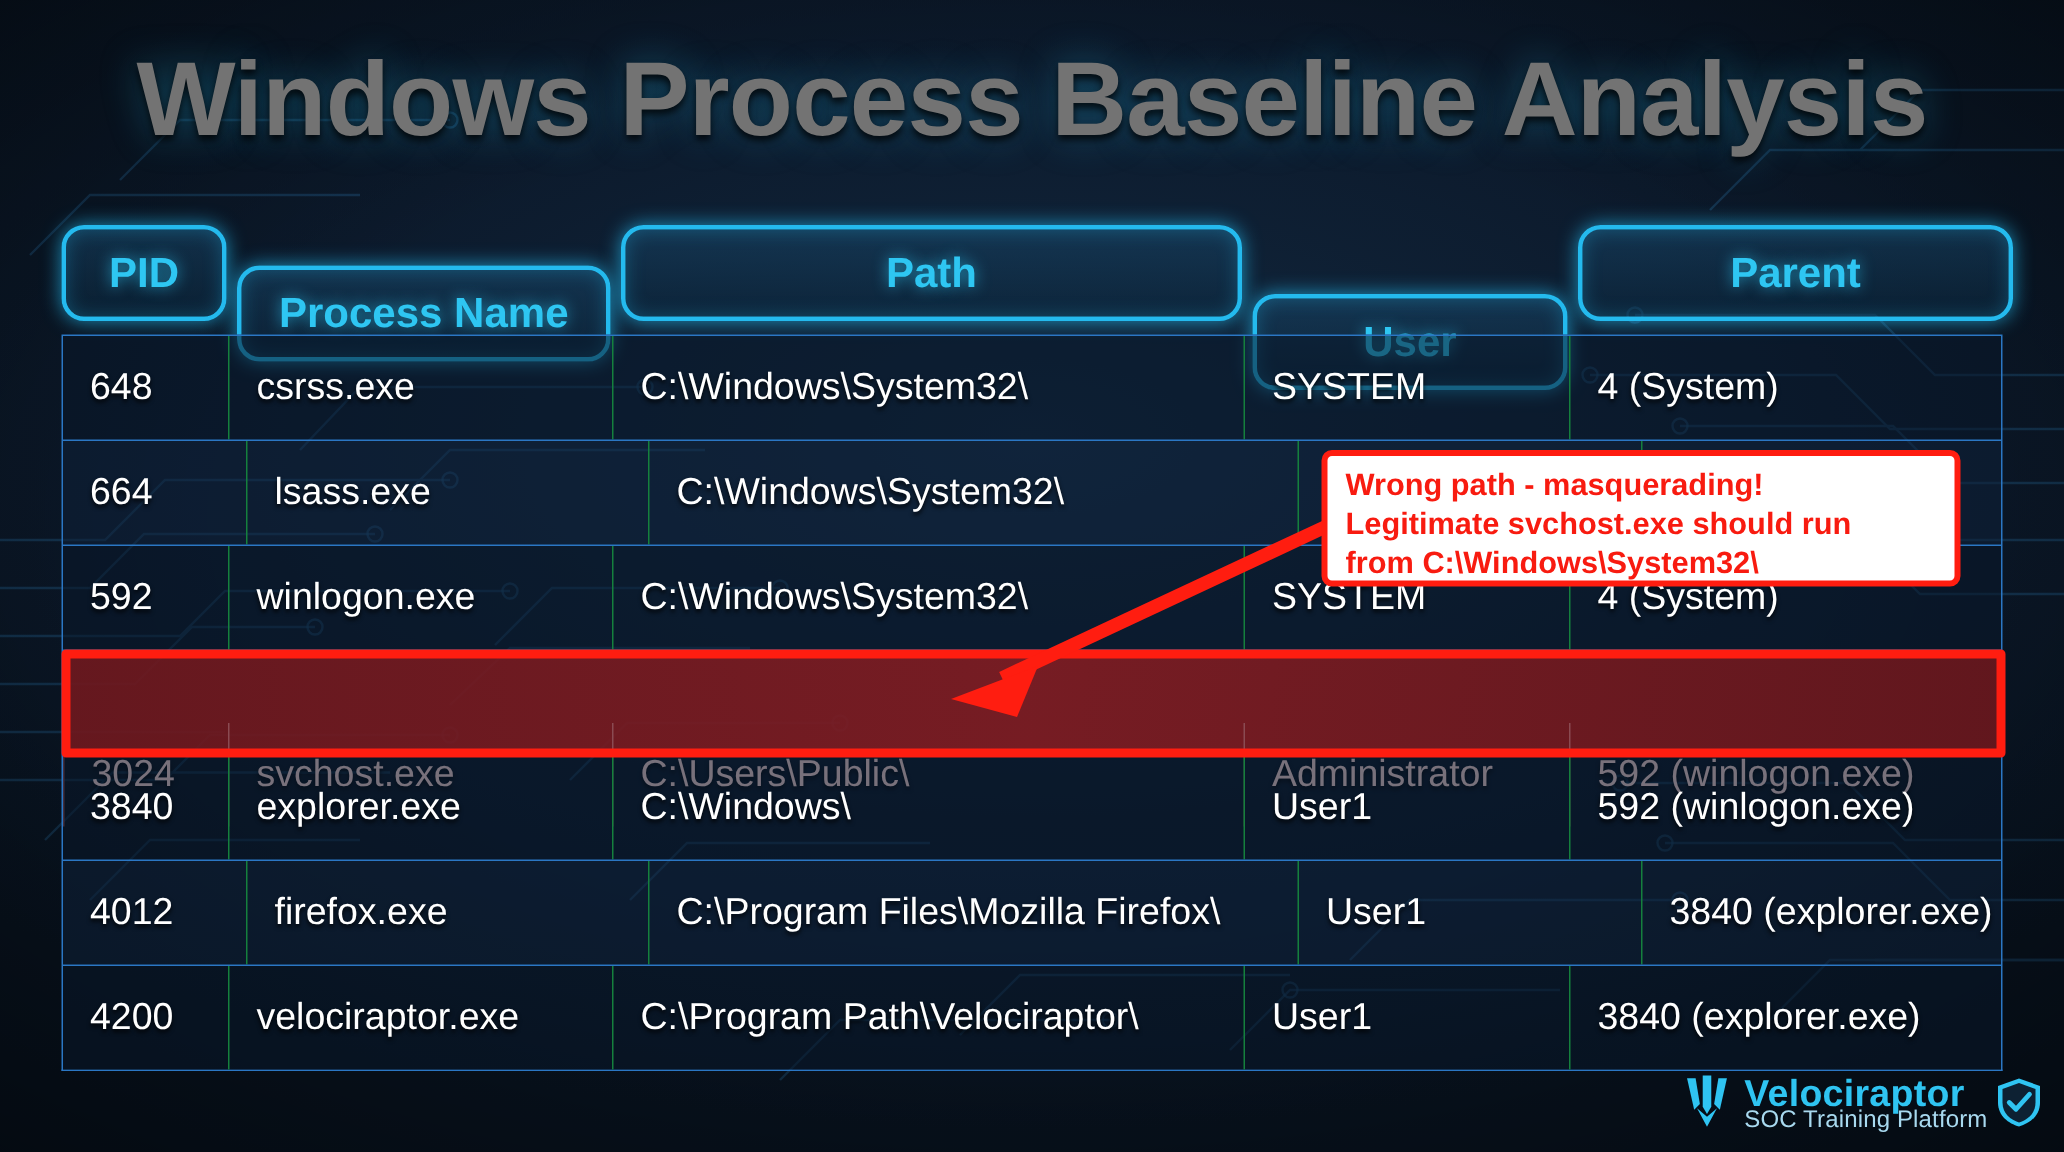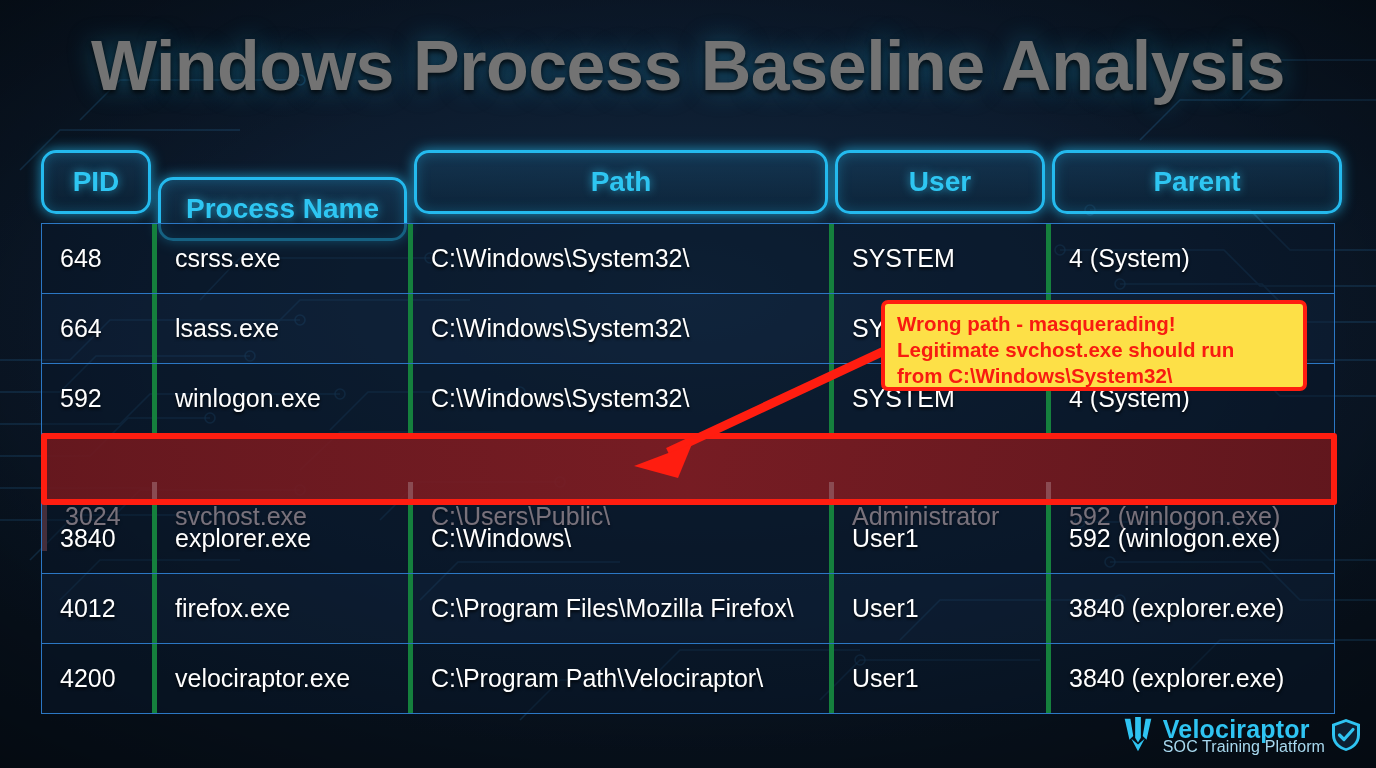--- a/index.html
+++ b/index.html
@@ -59,44 +59,44 @@
     text-shadow:0 0 10px rgba(46,198,242,.7);
     margin-right:7px;
   }
   .hcell:last-child { margin-right:16px; }
 
   
   #body-rows { border:1px solid #2b77c4; border-top:none; }
   .drow { height:70px; border-top:1px solid #2b77c4; position:relative; }
   .drow:first-child { border-top:1px solid #2b77c4;text-align:center; }
   .drow.odd  { background: rgba(10,24,42,.55); }
-  .drow.even { background: rgba(14,33,56,.55); }
+  .drow.even { background: rgba(14,33,56,.55); gap: 12px; }
   .dcell {
     height:100%;
     display:flex; align-items:center;
     padding-left:18px;
     color:#ffffff;
     font-size:25px;
     text-shadow:0 2px 3px rgba(0,0,0,.85);
-    border-left:5px solid #15803d;
+    border-left:1px solid #15803d;
     overflow:hidden; white-space:nowrap;
   }
   .dcell:first-child { border-left:none; }
 
   
   .c-pid    { width:110px; flex:0 0 110px; }
   .c-name   { width:256px; flex:0 0 256px; }
   .c-path   { width:421px; flex:0 0 421px; }
   .c-user   { width:217px; flex:0 0 217px; }
   .c-parent { width:290px; flex:0 0 290px; }
   
   #header-row .c-pid    { width:110px; flex:0 0 110px; }
   #header-row .c-name   { width:249px; flex:0 0 249px;margin-top:27px; }
   #header-row .c-path   { width:414px; flex:0 0 414px; }
-  #header-row .c-user   { width:210px; flex:0 0 210px; }
+  #header-row .c-user   { width:210px; flex:0 0 210px;margin-top:46px; }
   #header-row .c-parent { width:290px; flex:0 0 290px; }
 
   
   .drow.alert {
     background: linear-gradient(90deg, rgba(108,24,30,.93) 0%, rgba(126,28,34,.93) 50%, rgba(104,23,29,.93) 100%);
   }
   .drow.alert .dcell { color:#ffdede; border-left-color:#8a4b52;margin-top:48px; }
   #alert-outline {
     position:absolute;
     left:-1px; top:-1px;
@@ -111,21 +111,21 @@
   #arrow-svg {
     position:absolute; left:0; top:0; width:1376px; height:768px;
     z-index:7; pointer-events:none;
   }
 
   
   #callout {
     position:absolute;
     left:881px; top:300px;
     width:426px; height:91px;
-    background:#fde047;
+    background:#ffffff;
     border:4px solid #ff1d10;
     border-radius:7px;
     z-index:9;
     padding:7px 9px 0 12px;
   }
   #callout p {
     color:#f81b10;
     font-size:20.5px;
     font-weight:bold;
     line-height:26px;

